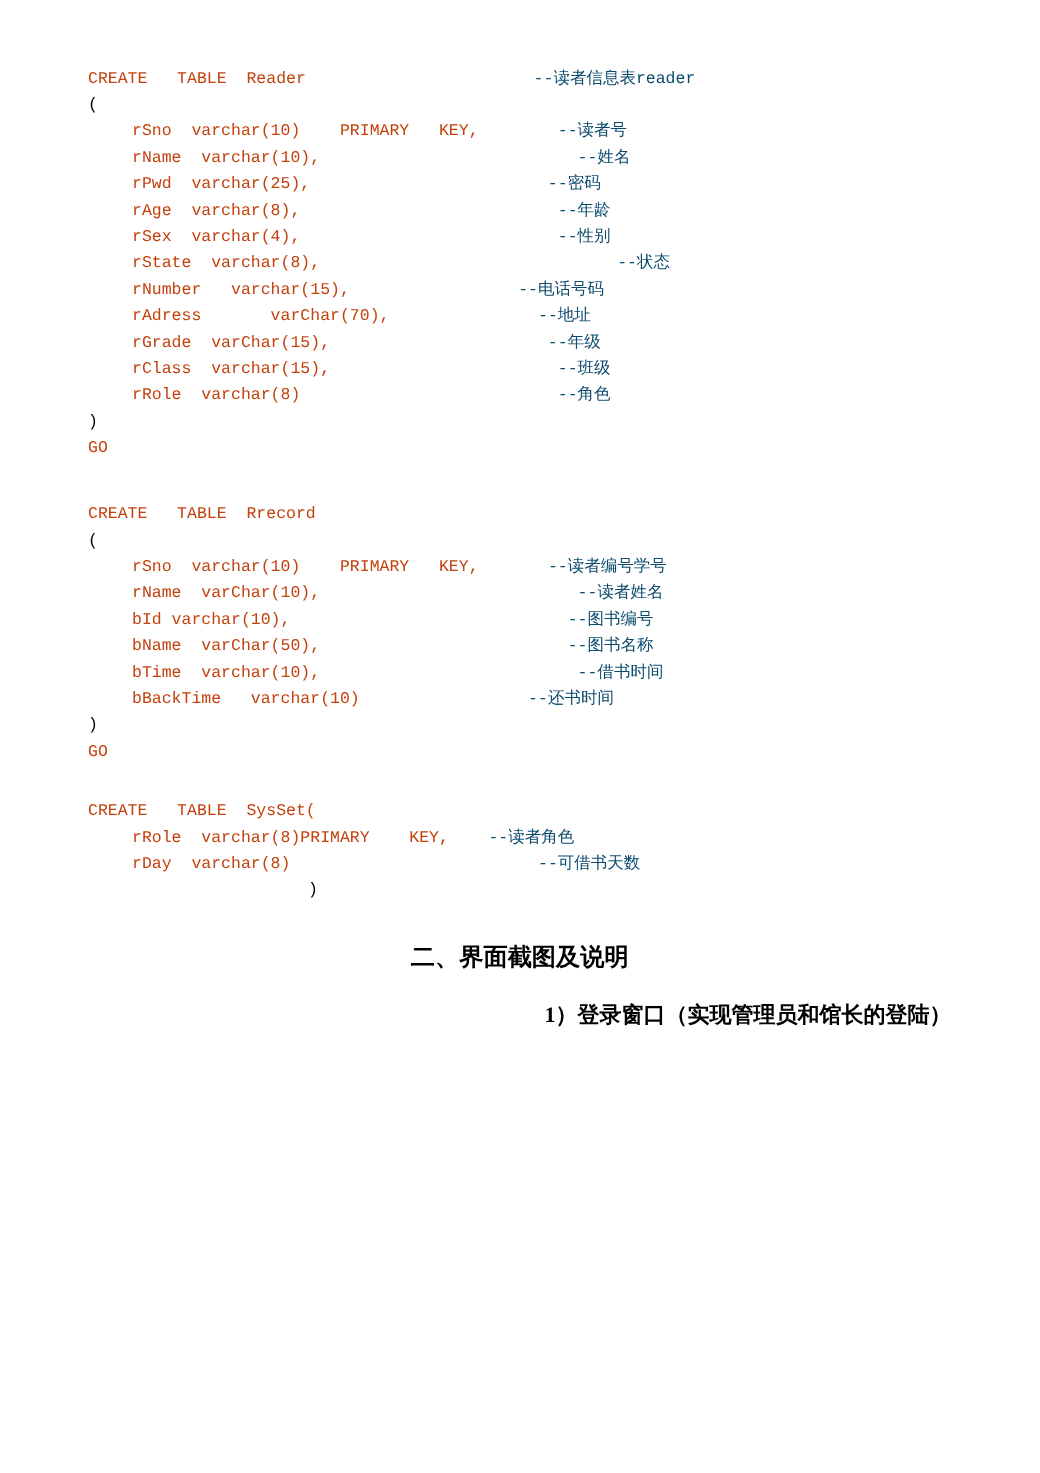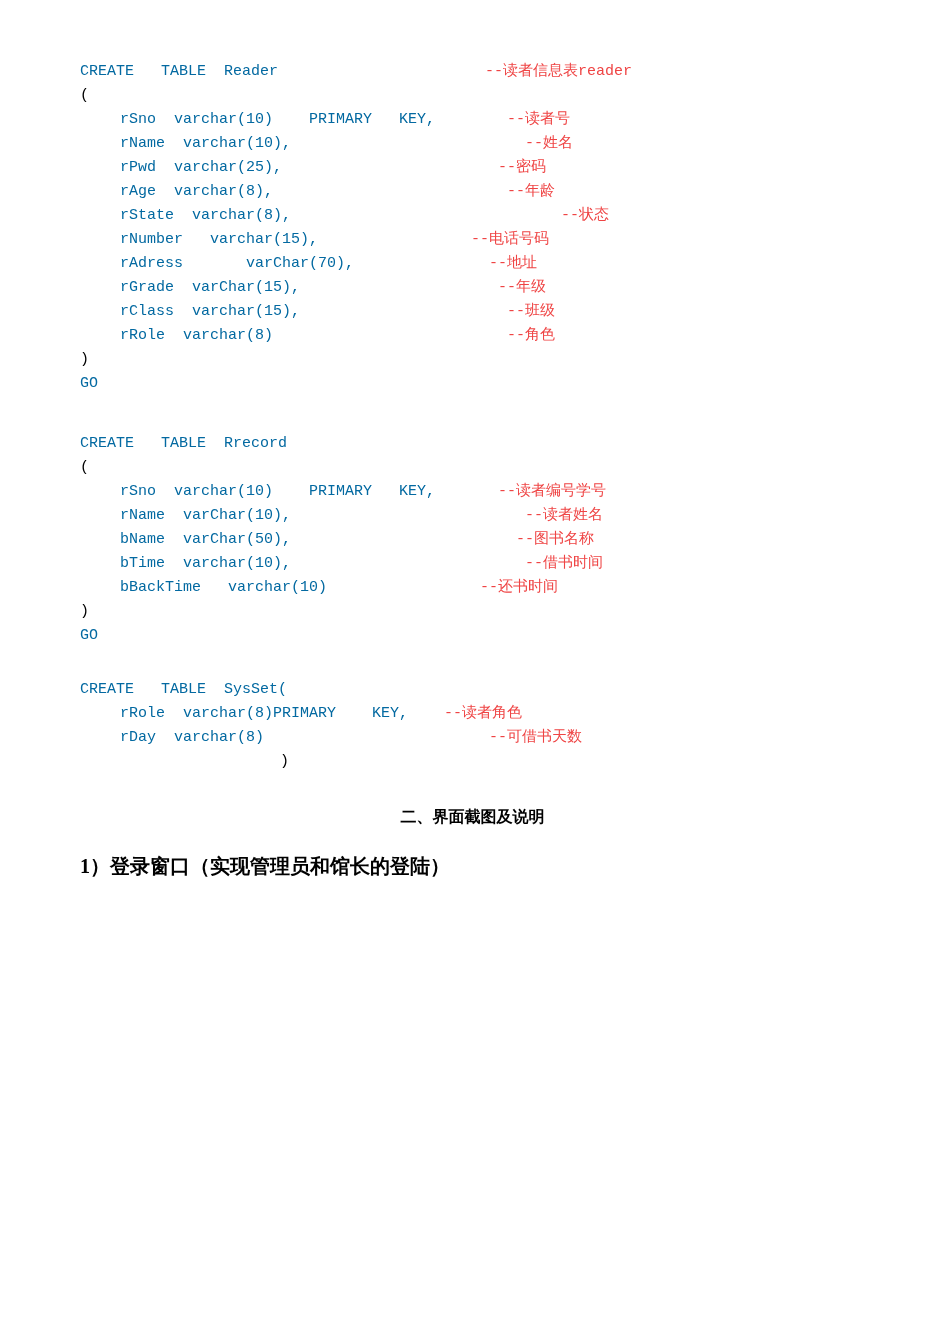--- a/index.html
+++ b/index.html
@@ -16,68 +16,71 @@
       padding: 60px 80px;
       width: 945px;
       min-height: 1339px;
     }
     .code-block {
       margin-bottom: 30px;
     }
     .section-title {
       text-align: center;
       font-family: 'SimSun', 'STSong', serif;
-      font-size: 16px;
+      font-size: 22px;
       font-weight: bold;
       color: #000000;
       margin: 30px 0 20px 0;
     }
     .subsection-title {
       font-family: 'SimSun', 'STSong', serif;
       font-size: 20px;
       font-weight: bold;
       color: #000000;
       margin: 15px 0 10px 0;
+      text-align: right;
     }
     .indent1 {
       padding-left: 40px;
     }
     .code-row {
       display: block;
       white-space: pre;
     }
-    span.blue { color: #0369a1; }
-    span.green { color: #ef4444; }
+    span.blue { color: #c2410c; }
+    span.green { color: #0c4a6e; }
     span.black { color: #000000; }
   </style>
 </head>
 <body>
 
 <div class="code-block">
   <div class="code-row"><span class="blue">CREATE</span><span class="blue">   TABLE  </span><span class="blue">Reader</span><span class="green">                       --读者信息表reader</span></div>
   <div class="code-row"><span class="black">(</span></div>
   <div class="code-row indent1"><span class="blue">rSno  varchar(10)    PRIMARY   KEY,</span><span class="green">        --读者号</span></div>
   <div class="code-row indent1"><span class="blue">rName  varchar(10),</span><span class="green">                          --姓名</span></div>
   <div class="code-row indent1"><span class="blue">rPwd  varchar(25),</span><span class="green">                        --密码</span></div>
   <div class="code-row indent1"><span class="blue">rAge  varchar(8),</span><span class="green">                          --年龄</span></div>
+  <div class="code-row indent1"><span class="blue">rSex  varchar(4),</span><span class="green">                          --性别</span></div>
   <div class="code-row indent1"><span class="blue">rState  varchar(8),</span><span class="green">                              --状态</span></div>
   <div class="code-row indent1"><span class="blue">rNumber   varchar(15),</span><span class="green">                 --电话号码</span></div>
   <div class="code-row indent1"><span class="blue">rAdress       varChar(70),</span><span class="green">               --地址</span></div>
   <div class="code-row indent1"><span class="blue">rGrade  varChar(15),</span><span class="green">                      --年级</span></div>
   <div class="code-row indent1"><span class="blue">rClass  varchar(15),</span><span class="green">                       --班级</span></div>
   <div class="code-row indent1"><span class="blue">rRole  varchar(8)</span><span class="green">                          --角色</span></div>
   <div class="code-row"><span class="black">)</span></div>
   <div class="code-row"><span class="blue">GO</span></div>
 </div>
 
 <div class="code-block" style="margin-top:36px;">
   <div class="code-row"><span class="blue">CREATE</span><span class="blue">   TABLE  Rrecord</span></div>
   <div class="code-row"><span class="black">(</span></div>
   <div class="code-row indent1"><span class="blue">rSno  varchar(10)    PRIMARY   KEY,</span><span class="green">       --读者编号学号</span></div>
   <div class="code-row indent1"><span class="blue">rName  varChar(10),</span><span class="green">                          --读者姓名</span></div>
+  <div class="code-row indent1"><span class="blue">bId varchar(10),</span><span class="green">                            --图书编号</span></div>
   <div class="code-row indent1"><span class="blue">bName  varChar(50),</span><span class="green">                         --图书名称</span></div>
   <div class="code-row indent1"><span class="blue">bTime  varchar(10),</span><span class="green">                          --借书时间</span></div>
   <div class="code-row indent1"><span class="blue">bBackTime   varchar(10)</span><span class="green">                 --还书时间</span></div>
   <div class="code-row"><span class="black">)</span></div>
   <div class="code-row"><span class="blue">GO</span></div>
 </div>
 
 <div class="code-block" style="margin-top:20px;">
   <div class="code-row"><span class="blue">CREATE</span><span class="blue">   TABLE  SysSet(</span></div>
   <div class="code-row indent1"><span class="blue">rRole  varchar(8)PRIMARY    KEY,</span><span class="green">    --读者角色</span></div>

